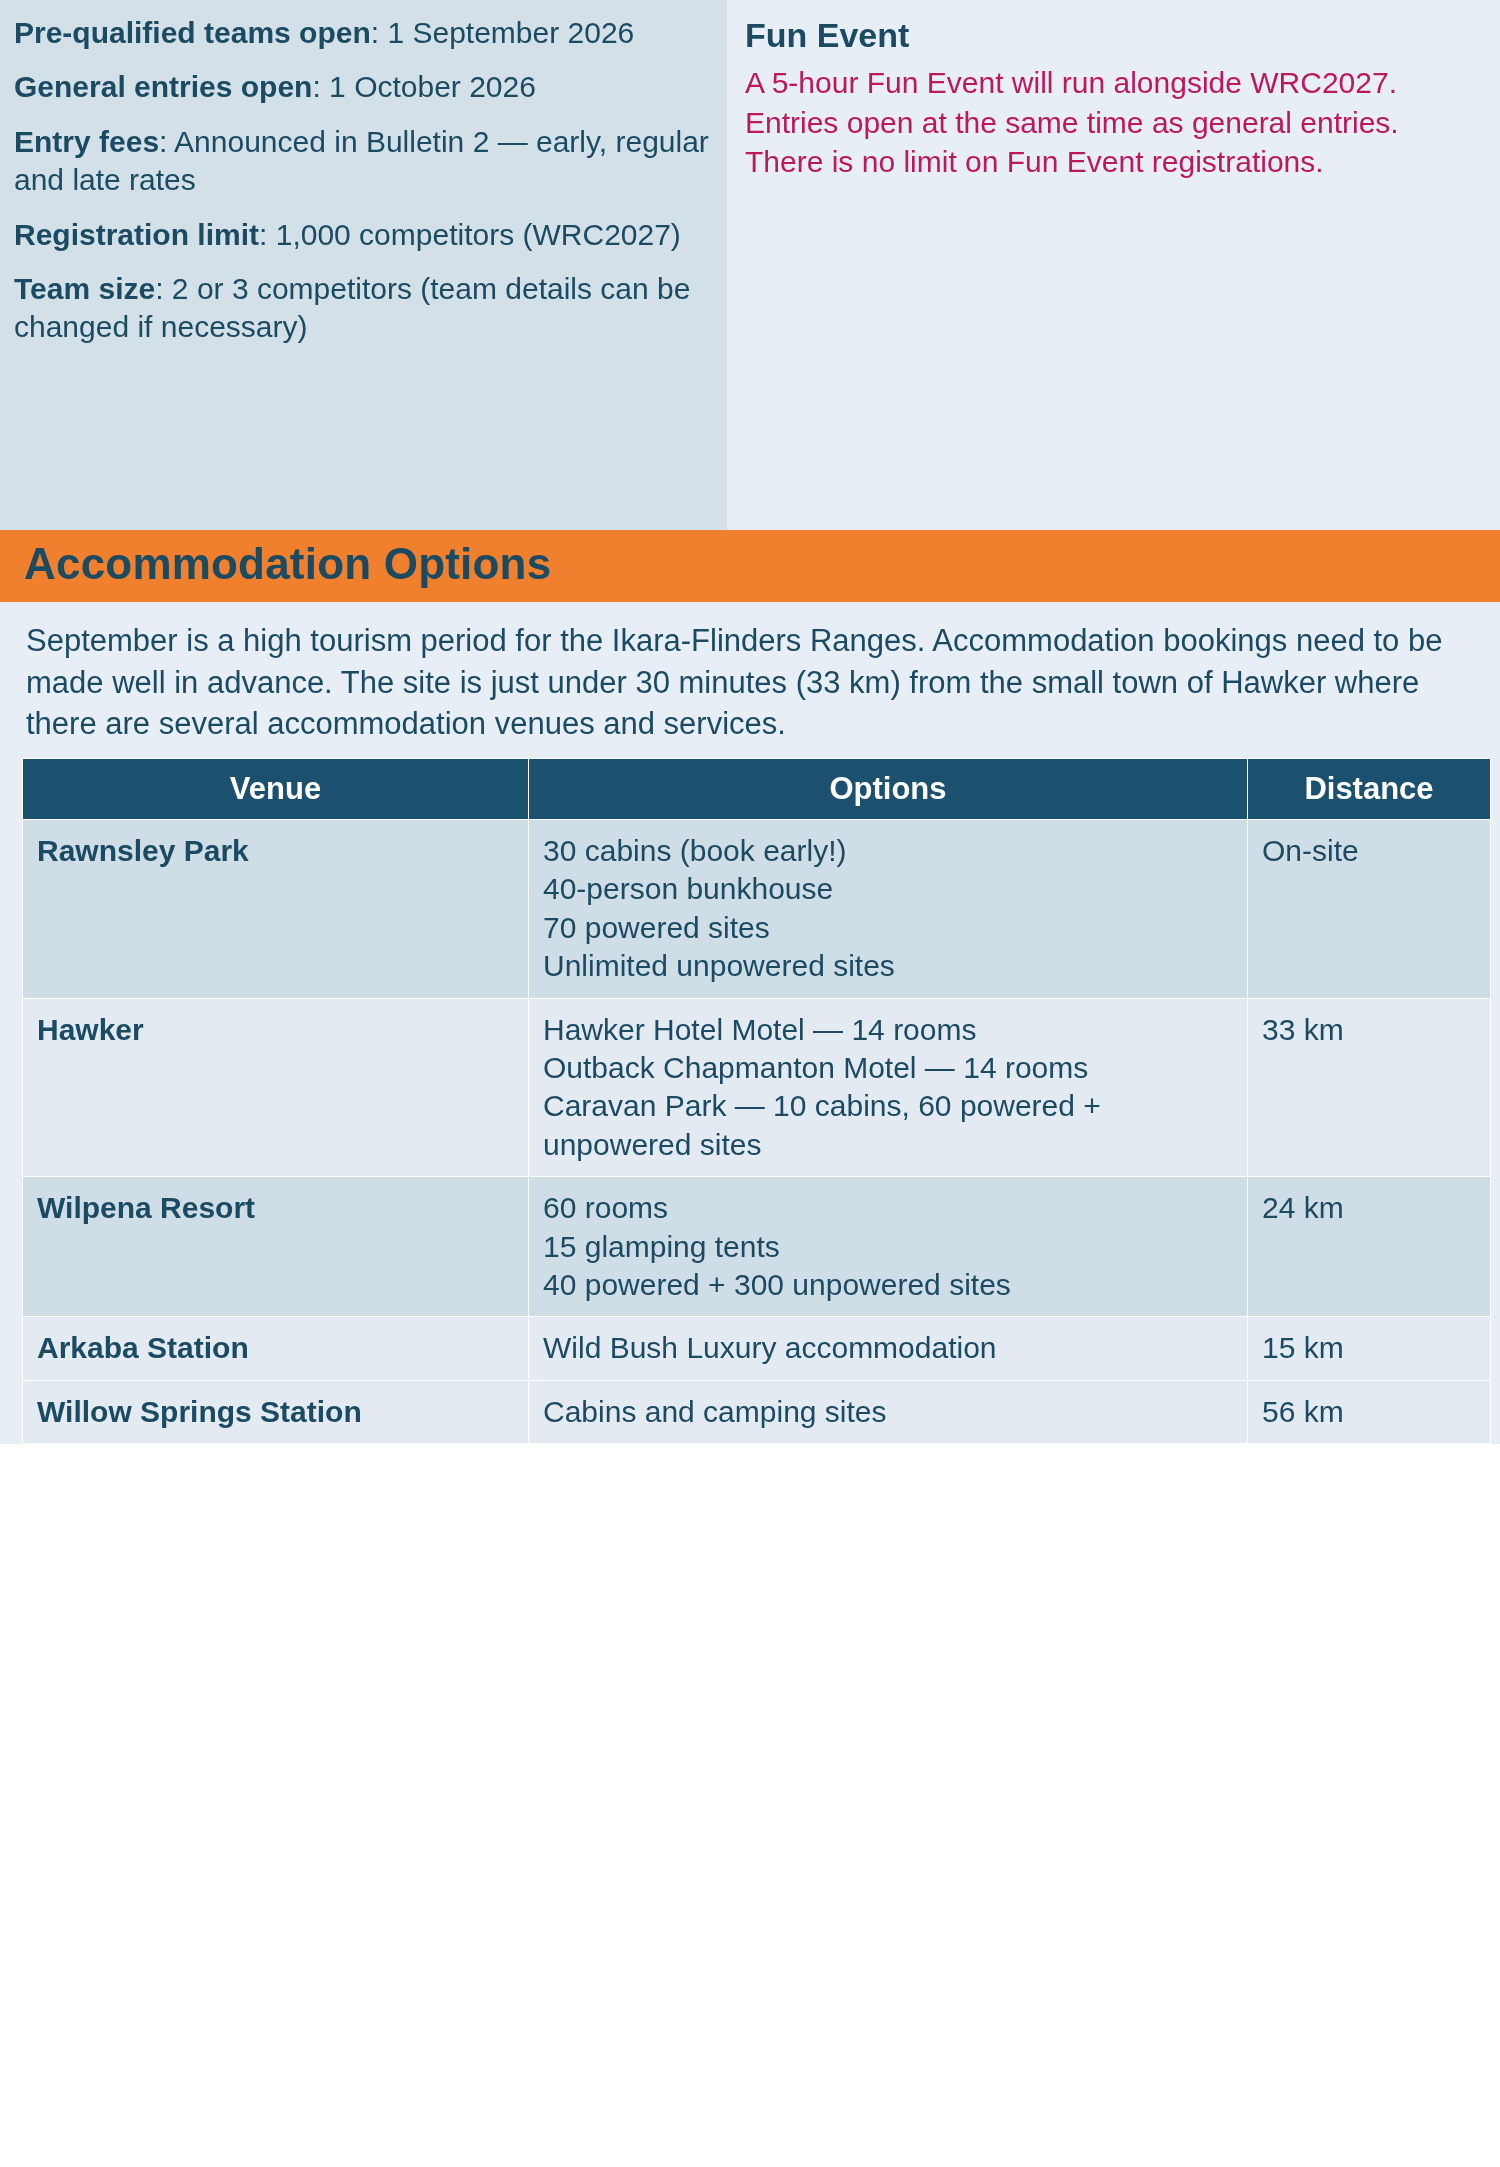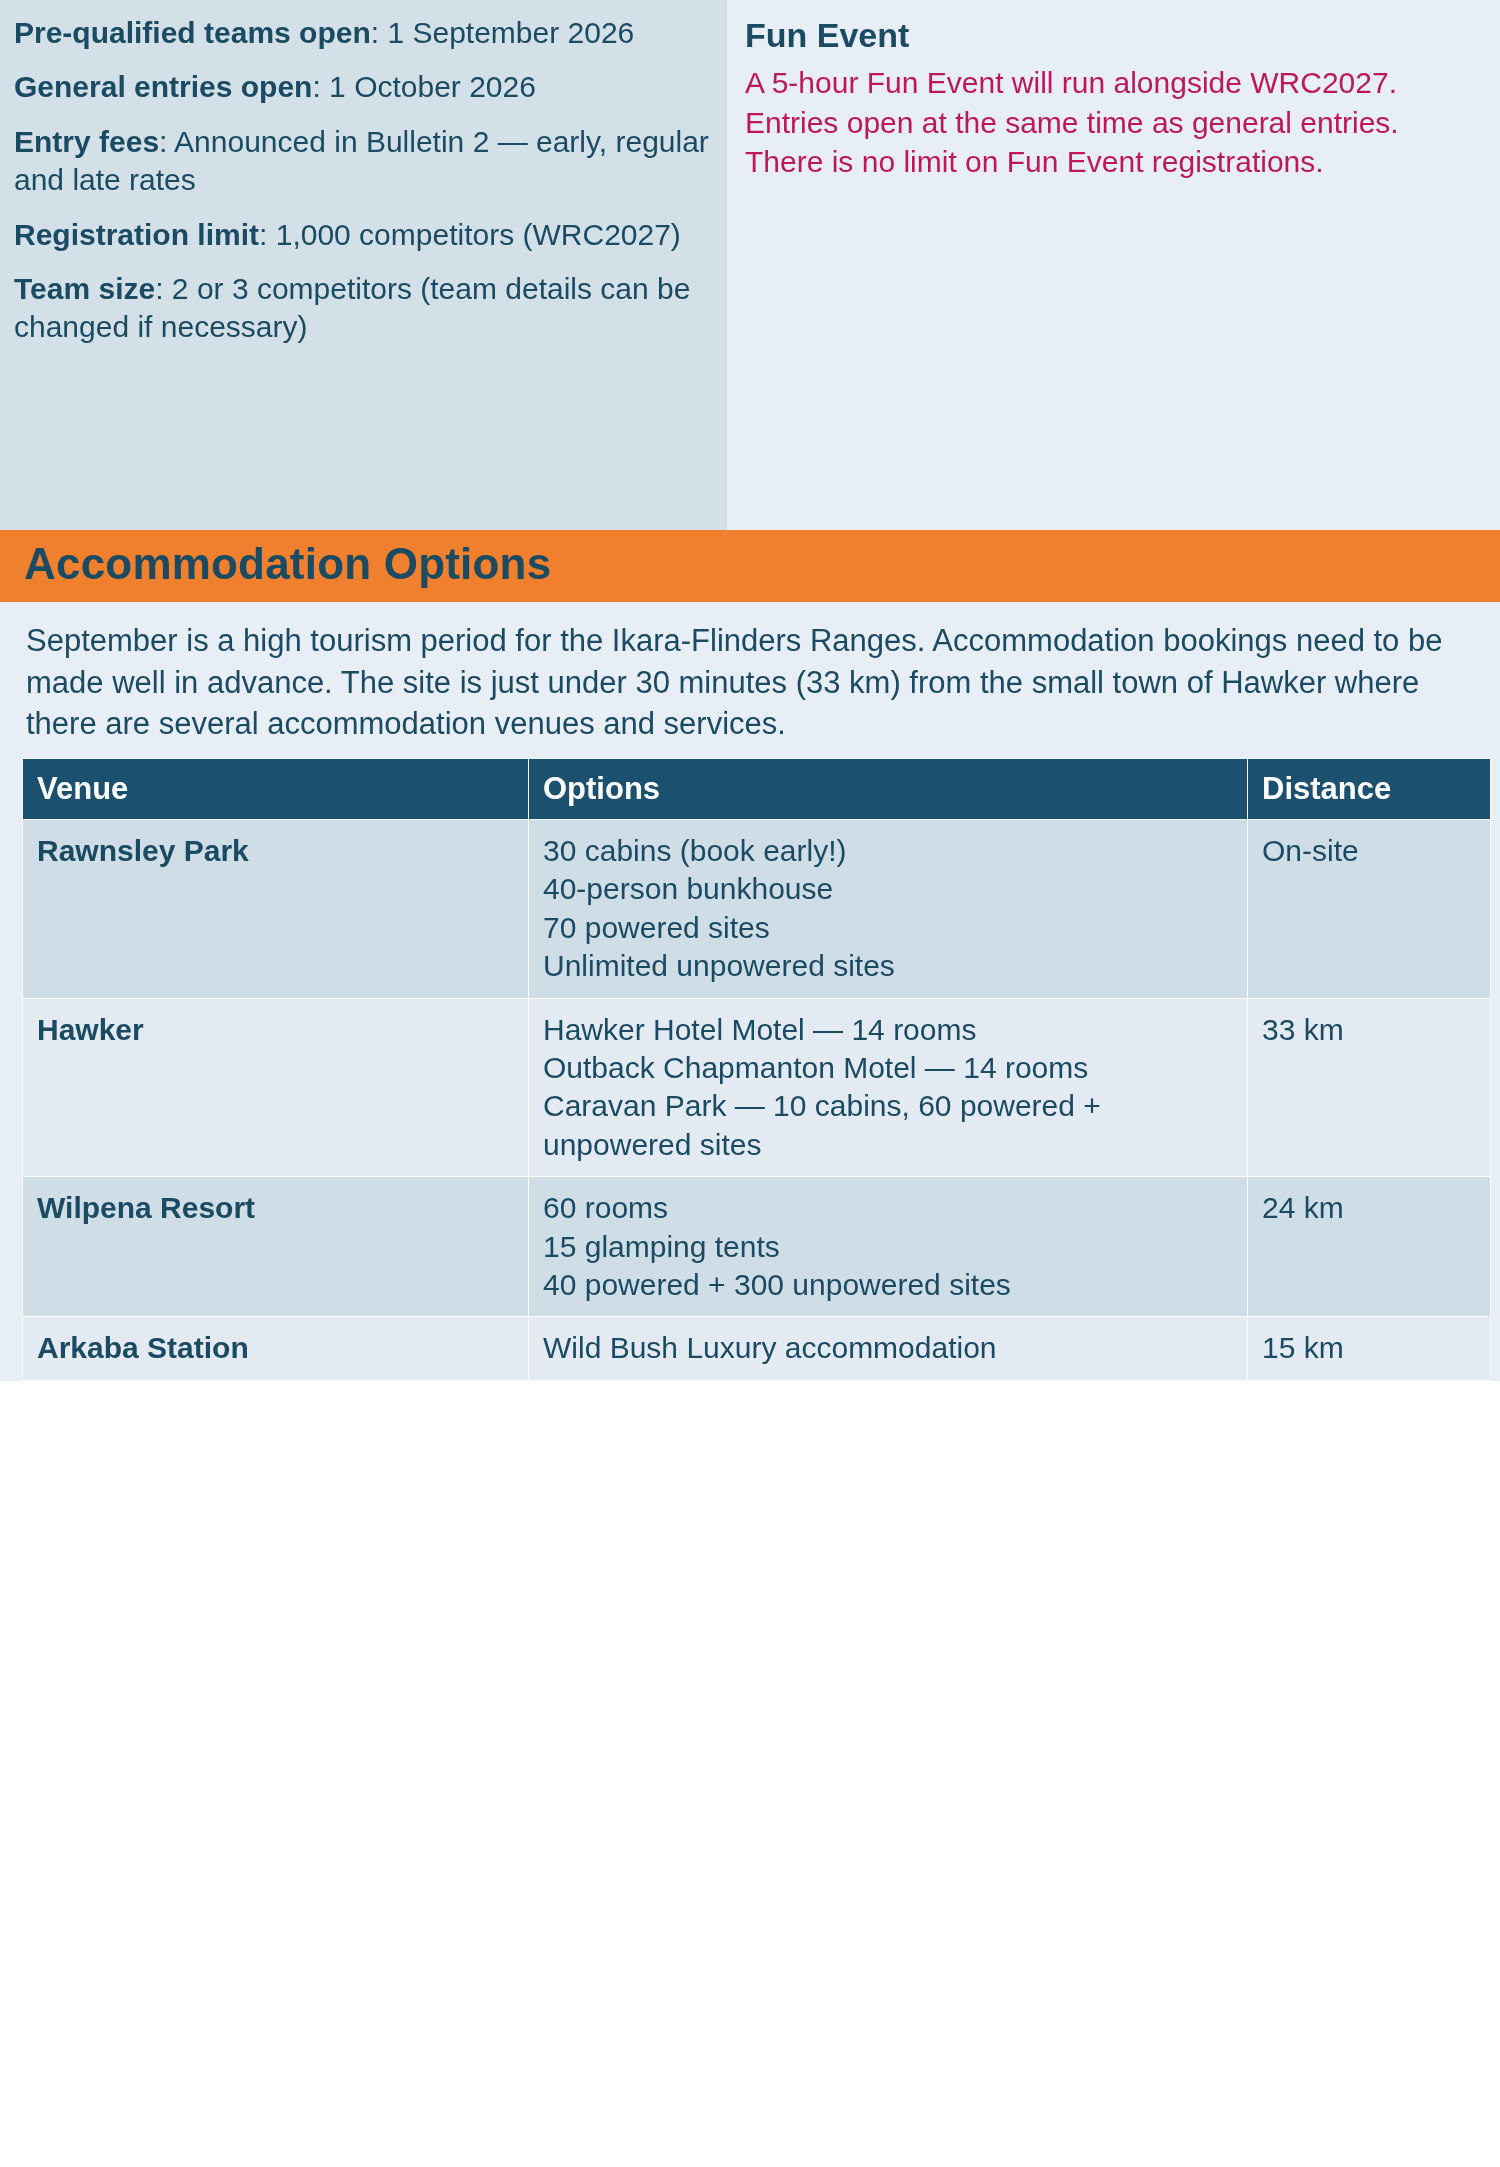--- a/index.html
+++ b/index.html
@@ -96,21 +96,21 @@
     width: 1468px;
     border-collapse: collapse;
     margin-left: -4px;
     table-layout: fixed;
   }
   table.accom th {
     background: #1b506e;
     color: #ffffff;
     font-size: 31px;
     font-weight: bold;
-    text-align: left;
+    text-align: center;
     padding: 12px 14px;
     border: 1px solid #ffffff;
     box-sizing: border-box;
   }
   table.accom td {
     font-size: 30px;
     line-height: 1.28;
     padding: 12px 14px;
     vertical-align: top;
     border: 1px solid #ffffff;
@@ -215,18 +215,25 @@
 
         <tr class="row-b">
           <td class="venue">Arkaba Station</td>
           <td>
             <span class="opt-line">Wild Bush Luxury accommodation</span>
           </td>
           <td>15 km</td>
         </tr>
 
 
+        <tr class="row-b">
+          <td class="venue">Willow Springs Station</td>
+          <td>
+            <span class="opt-line">Cabins and camping sites</span>
+          </td>
+          <td>56 km</td>
+        </tr>
 
       </tbody>
     </table>
   </div>
 
 </div>
 
 </body></html>

